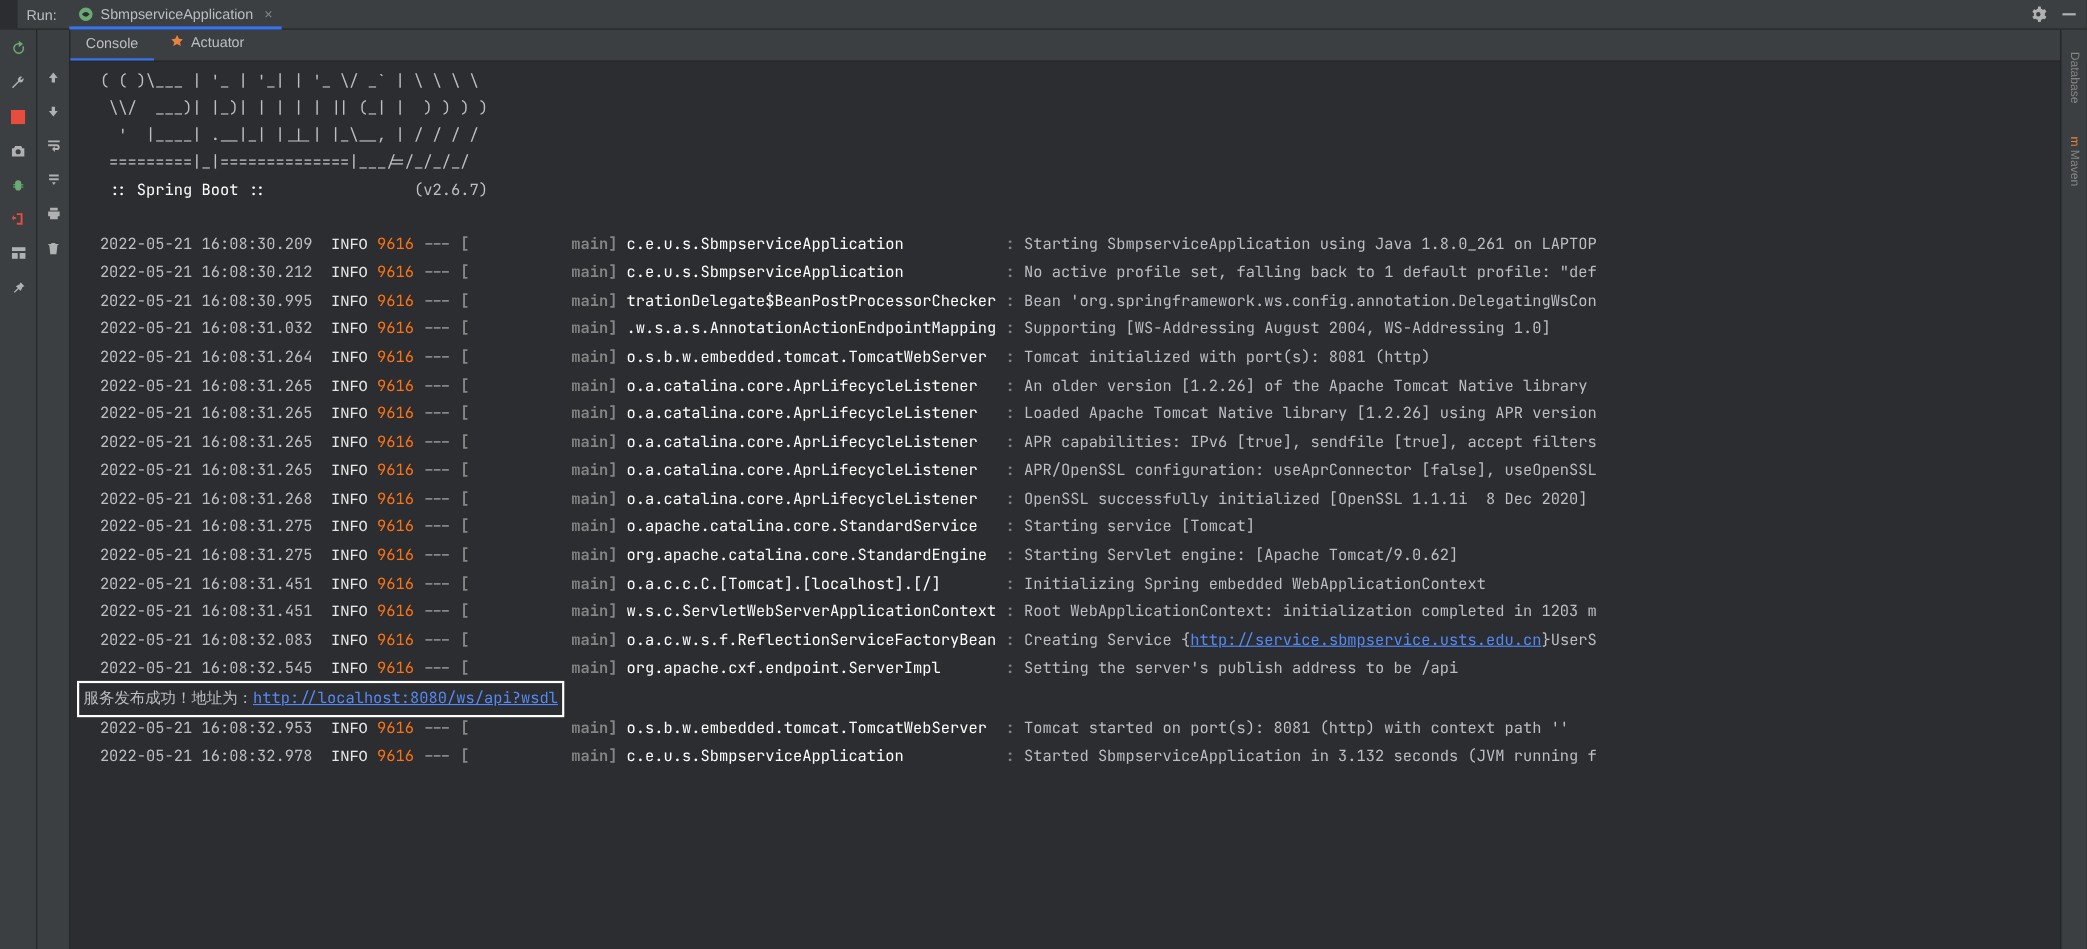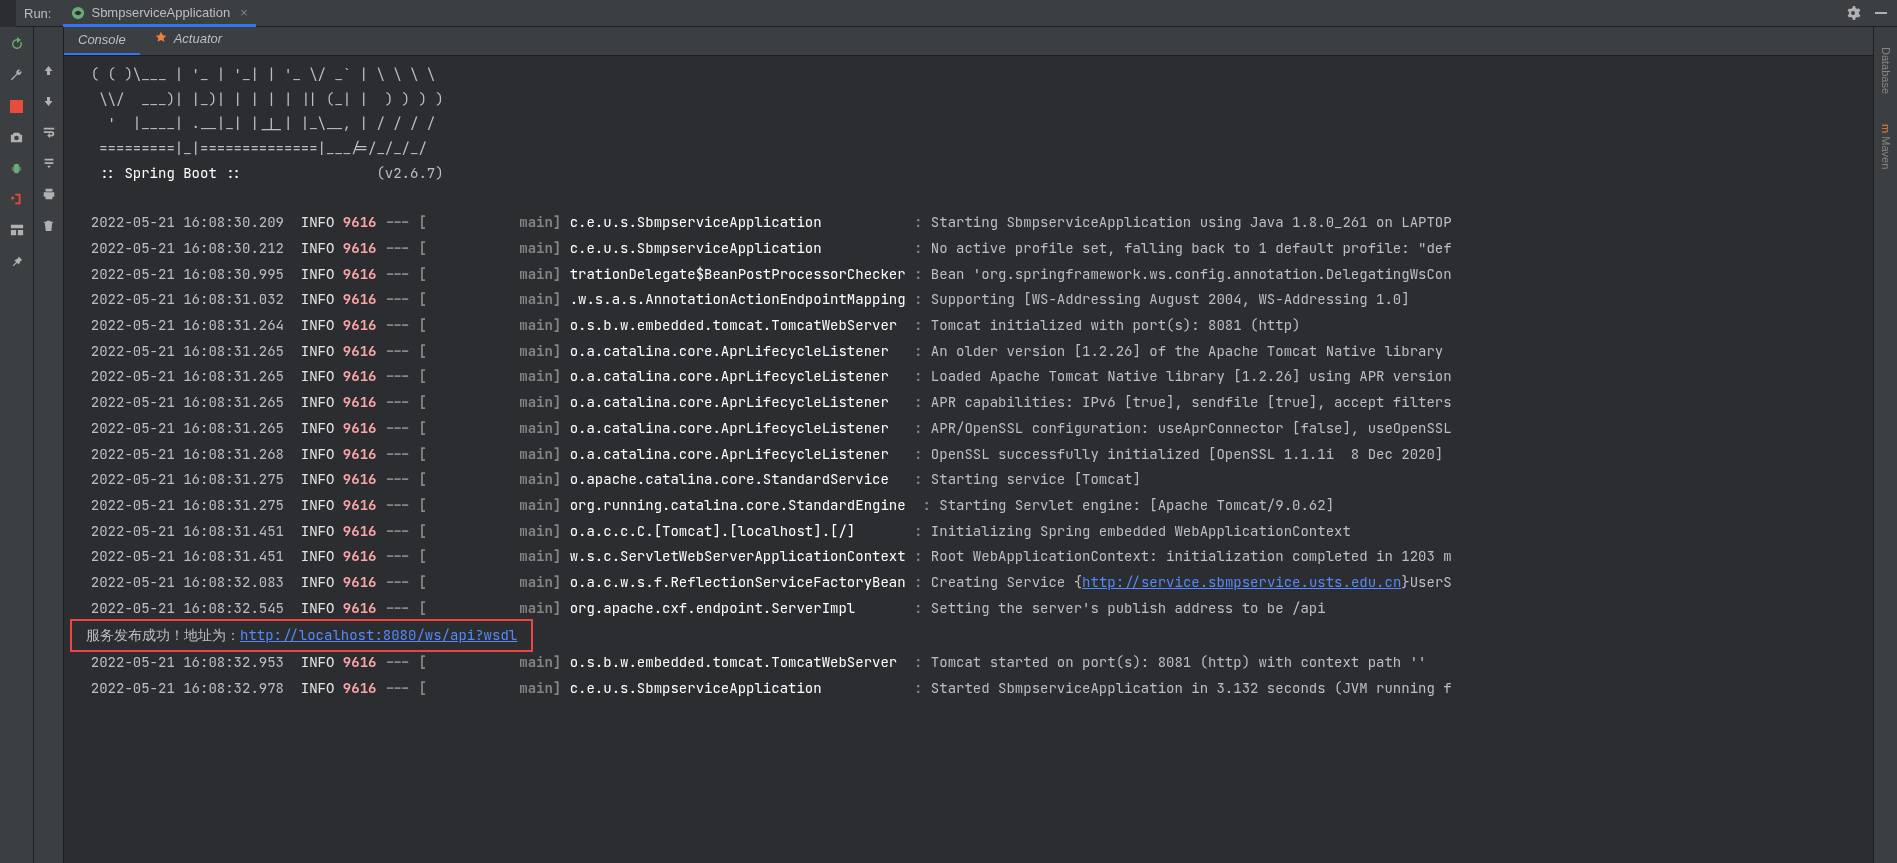--- a/index.html
+++ b/index.html
@@ -97,44 +97,43 @@
 .tab {
   padding: 6px 14px;
   font-size: 13px;
   cursor: pointer;
   color: #bcbec4;
   display: flex;
   align-items: center;
   gap: 6px;
   border-bottom: 2px solid transparent;
   position: relative;
-  font-style: italic;
 }
 .tab.active { border-bottom: 2px solid #3574f0; }
 .console {
   flex: 1;
   background: #2b2d30;
   overflow: auto;
   padding: 6px 0 6px 10px;
   font-family: "JetBrains Mono", Consolas, monospace;
   font-size: 14px;
   line-height: 24.7px;
   white-space: pre;
   color: #bcbec4;
 }
 .c-info { color: #e5e5e5; font-family: Liberation Mono, monospace; }
-.c-pid  { color: #fca5a5; font-weight: bold; }
+.c-pid  { color: #f97316; }
 .c-log  { color: #ffffff; }
 .c-gray { color: #858585; font-weight: bold; }
 .c-link { color: #548af7; text-decoration: underline; }
 .c-spring { color: #ffffff; margin-top: 20px; }
 .highlight-box {
-  border: 2px solid #ef4444;
+  border: 2px solid #ffffff;
   display: inline-block;
-  padding: 2px 14px;
+  padding: 2px 4px;
   margin: -2px -4px;
 }
 .right-rail {
   position: absolute;
   right: 0;
   top: 0;
   width: 24px;
   height: 100%;
   display: flex;
   flex-direction: column;
@@ -282,21 +281,21 @@
   2022-05-21 16:08:30.212  <span class="c-info">INFO</span> <span class="c-pid">9616</span> <span class="c-gray">--- [           main]</span> <span class="c-log">c.e.u.s.SbmpserviceApplication          </span> <span class="c-gray">:</span> No active profile set, falling back to 1 default profile: "def
   2022-05-21 16:08:30.995  <span class="c-info">INFO</span> <span class="c-pid">9616</span> <span class="c-gray">--- [           main]</span> <span class="c-log">trationDelegate$BeanPostProcessorChecker</span> <span class="c-gray">:</span> Bean 'org.springframework.ws.config.annotation.DelegatingWsCon
   2022-05-21 16:08:31.032  <span class="c-info">INFO</span> <span class="c-pid">9616</span> <span class="c-gray">--- [           main]</span> <span class="c-log">.w.s.a.s.AnnotationActionEndpointMapping</span> <span class="c-gray">:</span> Supporting [WS-Addressing August 2004, WS-Addressing 1.0]
   2022-05-21 16:08:31.264  <span class="c-info">INFO</span> <span class="c-pid">9616</span> <span class="c-gray">--- [           main]</span> <span class="c-log">o.s.b.w.embedded.tomcat.TomcatWebServer </span> <span class="c-gray">:</span> Tomcat initialized with port(s): 8081 (http)
   2022-05-21 16:08:31.265  <span class="c-info">INFO</span> <span class="c-pid">9616</span> <span class="c-gray">--- [           main]</span> <span class="c-log">o.a.catalina.core.AprLifecycleListener  </span> <span class="c-gray">:</span> An older version [1.2.26] of the Apache Tomcat Native library
   2022-05-21 16:08:31.265  <span class="c-info">INFO</span> <span class="c-pid">9616</span> <span class="c-gray">--- [           main]</span> <span class="c-log">o.a.catalina.core.AprLifecycleListener  </span> <span class="c-gray">:</span> Loaded Apache Tomcat Native library [1.2.26] using APR version
   2022-05-21 16:08:31.265  <span class="c-info">INFO</span> <span class="c-pid">9616</span> <span class="c-gray">--- [           main]</span> <span class="c-log">o.a.catalina.core.AprLifecycleListener  </span> <span class="c-gray">:</span> APR capabilities: IPv6 [true], sendfile [true], accept filters
   2022-05-21 16:08:31.265  <span class="c-info">INFO</span> <span class="c-pid">9616</span> <span class="c-gray">--- [           main]</span> <span class="c-log">o.a.catalina.core.AprLifecycleListener  </span> <span class="c-gray">:</span> APR/OpenSSL configuration: useAprConnector [false], useOpenSSL
   2022-05-21 16:08:31.268  <span class="c-info">INFO</span> <span class="c-pid">9616</span> <span class="c-gray">--- [           main]</span> <span class="c-log">o.a.catalina.core.AprLifecycleListener  </span> <span class="c-gray">:</span> OpenSSL successfully initialized [OpenSSL 1.1.1i  8 Dec 2020]
   2022-05-21 16:08:31.275  <span class="c-info">INFO</span> <span class="c-pid">9616</span> <span class="c-gray">--- [           main]</span> <span class="c-log">o.apache.catalina.core.StandardService  </span> <span class="c-gray">:</span> Starting service [Tomcat]
-  2022-05-21 16:08:31.275  <span class="c-info">INFO</span> <span class="c-pid">9616</span> <span class="c-gray">--- [           main]</span> <span class="c-log">org.running.catalina.core.StandardEngine </span> <span class="c-gray">:</span> Starting Servlet engine: [Apache Tomcat/9.0.62]
+  2022-05-21 16:08:31.275  <span class="c-info">INFO</span> <span class="c-pid">9616</span> <span class="c-gray">--- [           main]</span> <span class="c-log">org.apache.catalina.core.StandardEngine </span> <span class="c-gray">:</span> Starting Servlet engine: [Apache Tomcat/9.0.62]
   2022-05-21 16:08:31.451  <span class="c-info">INFO</span> <span class="c-pid">9616</span> <span class="c-gray">--- [           main]</span> <span class="c-log">o.a.c.c.C.[Tomcat].[localhost].[/]      </span> <span class="c-gray">:</span> Initializing Spring embedded WebApplicationContext
   2022-05-21 16:08:31.451  <span class="c-info">INFO</span> <span class="c-pid">9616</span> <span class="c-gray">--- [           main]</span> <span class="c-log">w.s.c.ServletWebServerApplicationContext</span> <span class="c-gray">:</span> Root WebApplicationContext: initialization completed in 1203 m
   2022-05-21 16:08:32.083  <span class="c-info">INFO</span> <span class="c-pid">9616</span> <span class="c-gray">--- [           main]</span> <span class="c-log">o.a.c.w.s.f.ReflectionServiceFactoryBean</span> <span class="c-gray">:</span> Creating Service {<span class="c-link">http://service.sbmpservice.usts.edu.cn</span>}UserS
   2022-05-21 16:08:32.545  <span class="c-info">INFO</span> <span class="c-pid">9616</span> <span class="c-gray">--- [           main]</span> <span class="c-log">org.apache.cxf.endpoint.ServerImpl      </span> <span class="c-gray">:</span> Setting the server's publish address to be /api
 <span class="highlight-box">服务发布成功！地址为：<span class="c-link">http://localhost:8080/ws/api?wsdl</span></span>
   2022-05-21 16:08:32.953  <span class="c-info">INFO</span> <span class="c-pid">9616</span> <span class="c-gray">--- [           main]</span> <span class="c-log">o.s.b.w.embedded.tomcat.TomcatWebServer </span> <span class="c-gray">:</span> Tomcat started on port(s): 8081 (http) with context path ''
   2022-05-21 16:08:32.978  <span class="c-info">INFO</span> <span class="c-pid">9616</span> <span class="c-gray">--- [           main]</span> <span class="c-log">c.e.u.s.SbmpserviceApplication          </span> <span class="c-gray">:</span> Started SbmpserviceApplication in 3.132 seconds (JVM running f
 </div>
   </div>
 

